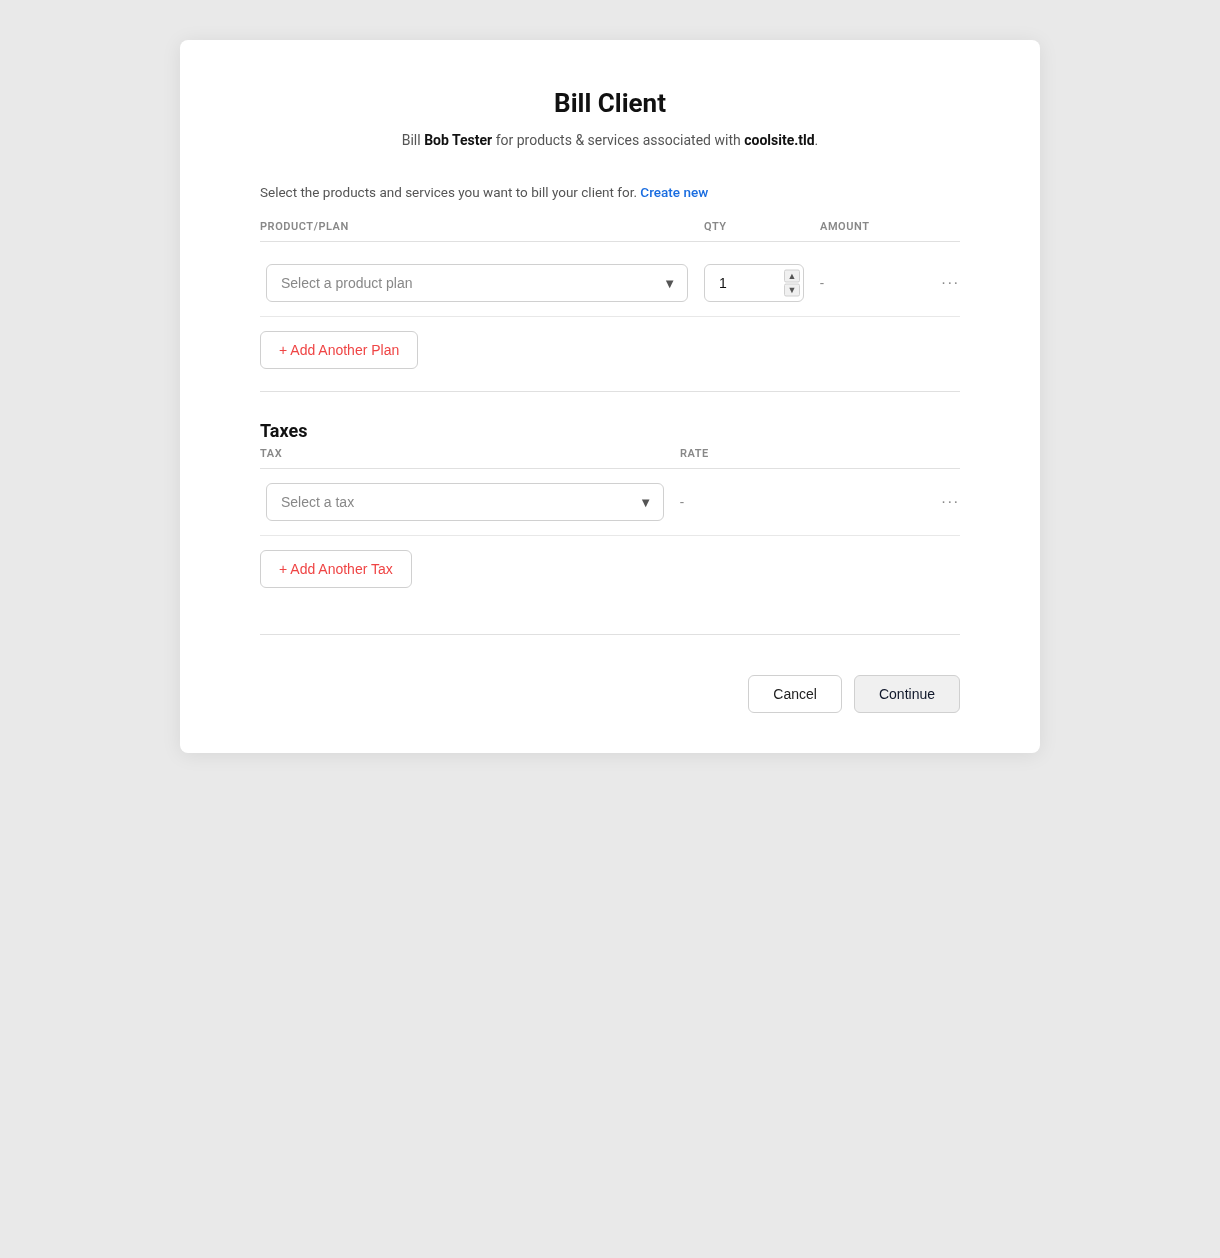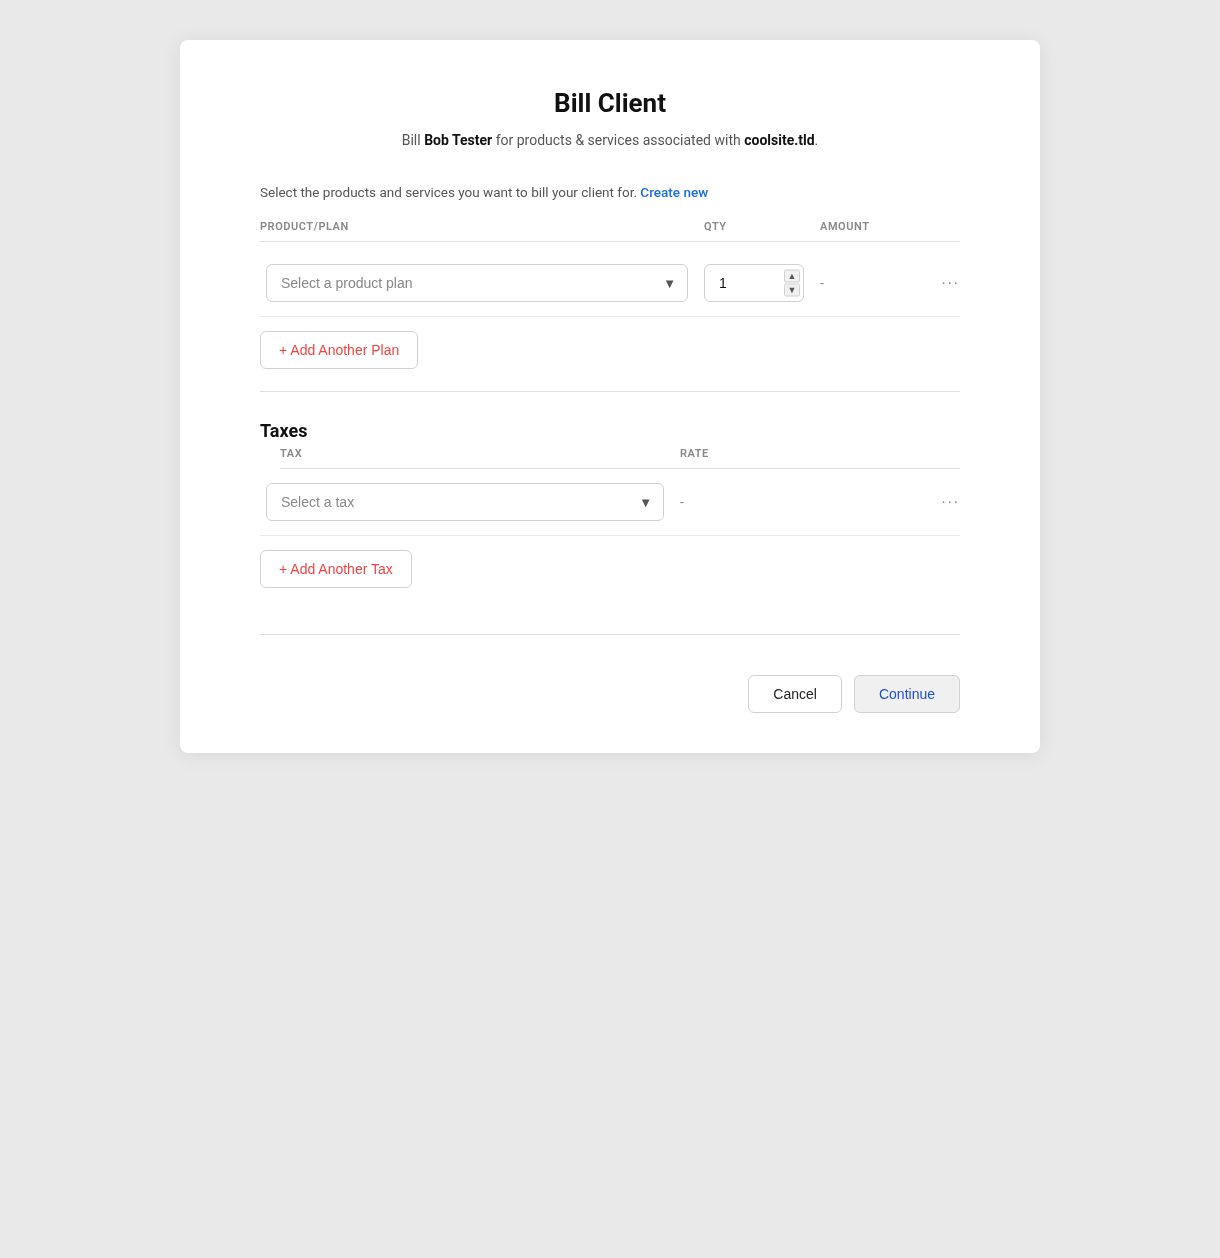--- a/index.html
+++ b/index.html
@@ -168,21 +168,20 @@
     .section-separator {
       border: none;
       border-top: 1px solid #e0e0e0;
       margin: 8px 0 28px 0;
     }
     .tax-col-headers {
       display: flex;
       align-items: center;
       padding-bottom: 8px;
       border-bottom: 1px solid #e0e0e0;
-      margin-left: 20px;
     }
     .col-tax { flex: 1; }
     .col-rate { width: 280px; margin-left: 16px; }
     .tax-row {
       display: flex;
       align-items: center;
       padding: 14px 0;
       border-bottom: 1px solid #e8e8e8;
     }
     .rate-cell {
@@ -209,21 +208,21 @@
       color: #222;
       background: #fff;
       cursor: pointer;
     }
     .btn-continue {
       border: 1px solid #d0d0d0;
       border-radius: 6px;
       padding: 10px 24px;
       font-size: 14px;
       font-weight: 500;
-      color: #1d4ed8;
+      color: #0f172a;
       background: #f0f0f0;
       cursor: not-allowed;
     }
     .taxes-info {
       font-size: 13.5px;
       color: #555;
       margin-bottom: 20px;
       line-height: 1.6;
     }
     .taxes-info a {

